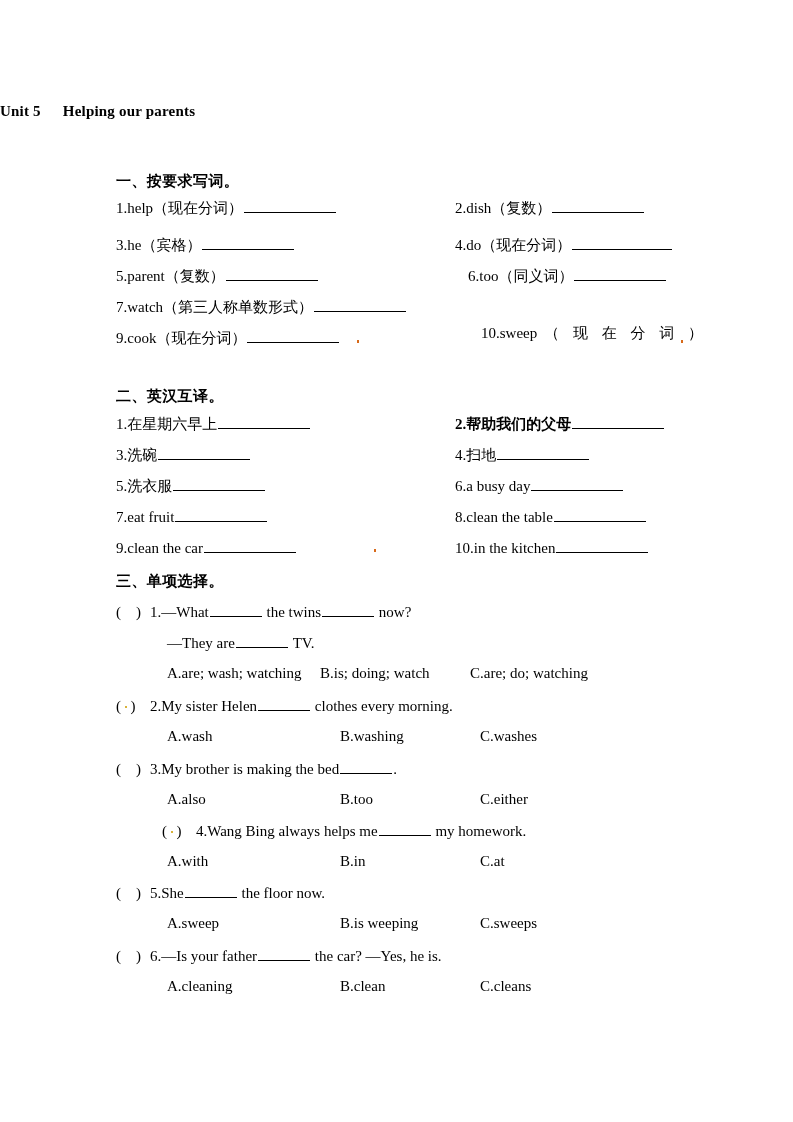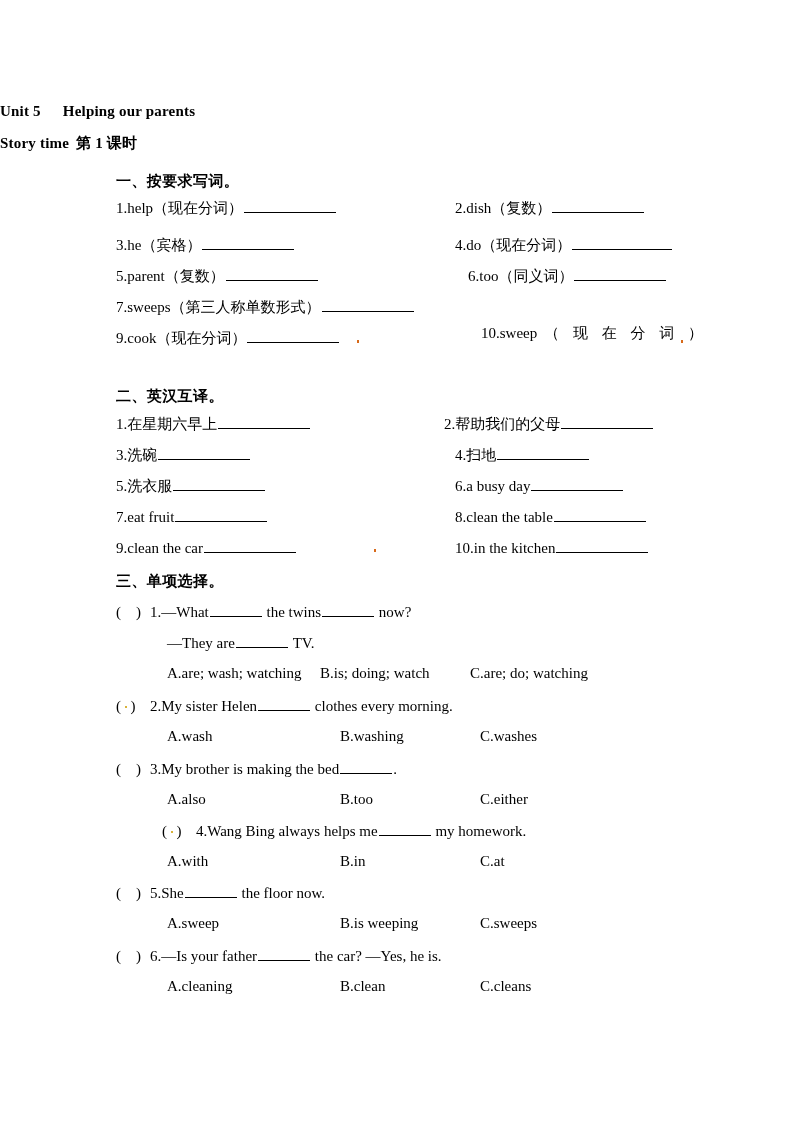--- a/index.html
+++ b/index.html
@@ -104,23 +104,20 @@
   }
 </style>
 </head>
 <body>
 
 <div class="page">
 
   <div class="doc-title title-line1">
     <span>Unit 5</span><span class="title-gap"></span><span>Helping our parents</span>
   </div>
-  <div class="doc-title title-line2">
-    <span>Story time</span><span class="title-gap-sm"></span><span>第 1 课时</span>
-  </div>
 
   <div class="sec-head" style="top:172px;">一、按要求写词。</div>
 
   <div class="row" style="left:116px; top:199px;">
     <span>1.</span><span>help</span><span>（现在分词）</span><span class="blank b-lg"></span>
   </div>
   <div class="row" style="left:455px; top:199px;">
     <span>2.</span><span>dish</span><span>（复数）</span><span class="blank b-lg"></span>
   </div>
 
@@ -132,39 +129,39 @@
   </div>
 
   <div class="row" style="left:116px; top:267px;">
     <span>5.</span><span>parent</span><span>（复数）</span><span class="blank b-lg"></span>
   </div>
   <div class="row" style="left:455px; top:267px;margin-left:13px;">
     <span>6.</span><span>too</span><span>（同义词）</span><span class="blank b-lg"></span>
   </div>
 
   <div class="row" style="left:116px; top:298px;">
-    <span>7.</span><span>sweeps</span><span>（第三人称单数形式）</span><span class="blank b-lg"></span>
+    <span>7.</span><span>watch</span><span>（第三人称单数形式）</span><span class="blank b-lg"></span>
   </div>
 
   <div class="row" style="left:116px; top:329px;">
     <span>9.</span><span>cook</span><span>（现在分词）</span><span class="blank b-lg"></span>
   </div>
   <div class="stray" style="left:357px; top:340px;"></div>
 
   <div class="row" style="left:481px; top:324px;">
     <span>10.</span><span>sweep</span><span class="cjk-wide" style="margin-left:7px;">（ 现 在 分 词 ）</span>
   </div>
   <div class="stray" style="left:681px; top:340px;"></div>
 
   <div class="sec-head" style="top:387px;">二、英汉互译。</div>
 
   <div class="row" style="left:116px; top:415px;">
     <span>1.</span><span>在星期六早上</span><span class="blank b-lg"></span>
   </div>
-  <div class="row" style="left:444px; top:415px;">
+  <div class="row" style="left:455px; top:415px;font-weight:bold;">
     <span>2.</span><span>帮助我们的父母</span><span class="blank b-lg"></span>
   </div>
 
   <div class="row" style="left:116px; top:446px;">
     <span>3.</span><span>洗碗</span><span class="blank b-lg"></span>
   </div>
   <div class="row" style="left:455px; top:446px;">
     <span>4.</span><span>扫地</span><span class="blank b-lg"></span>
   </div>
 

